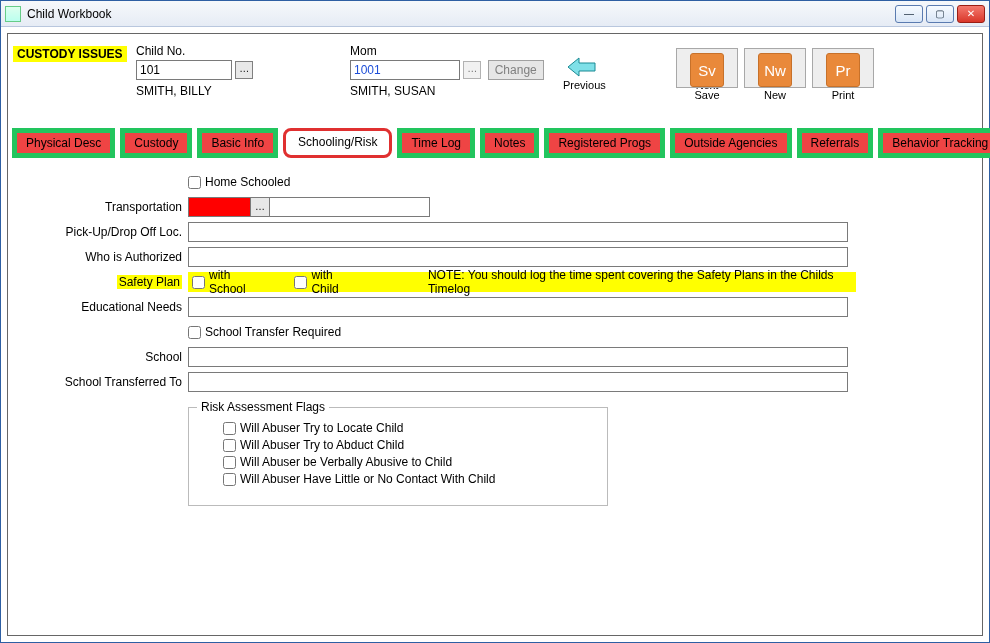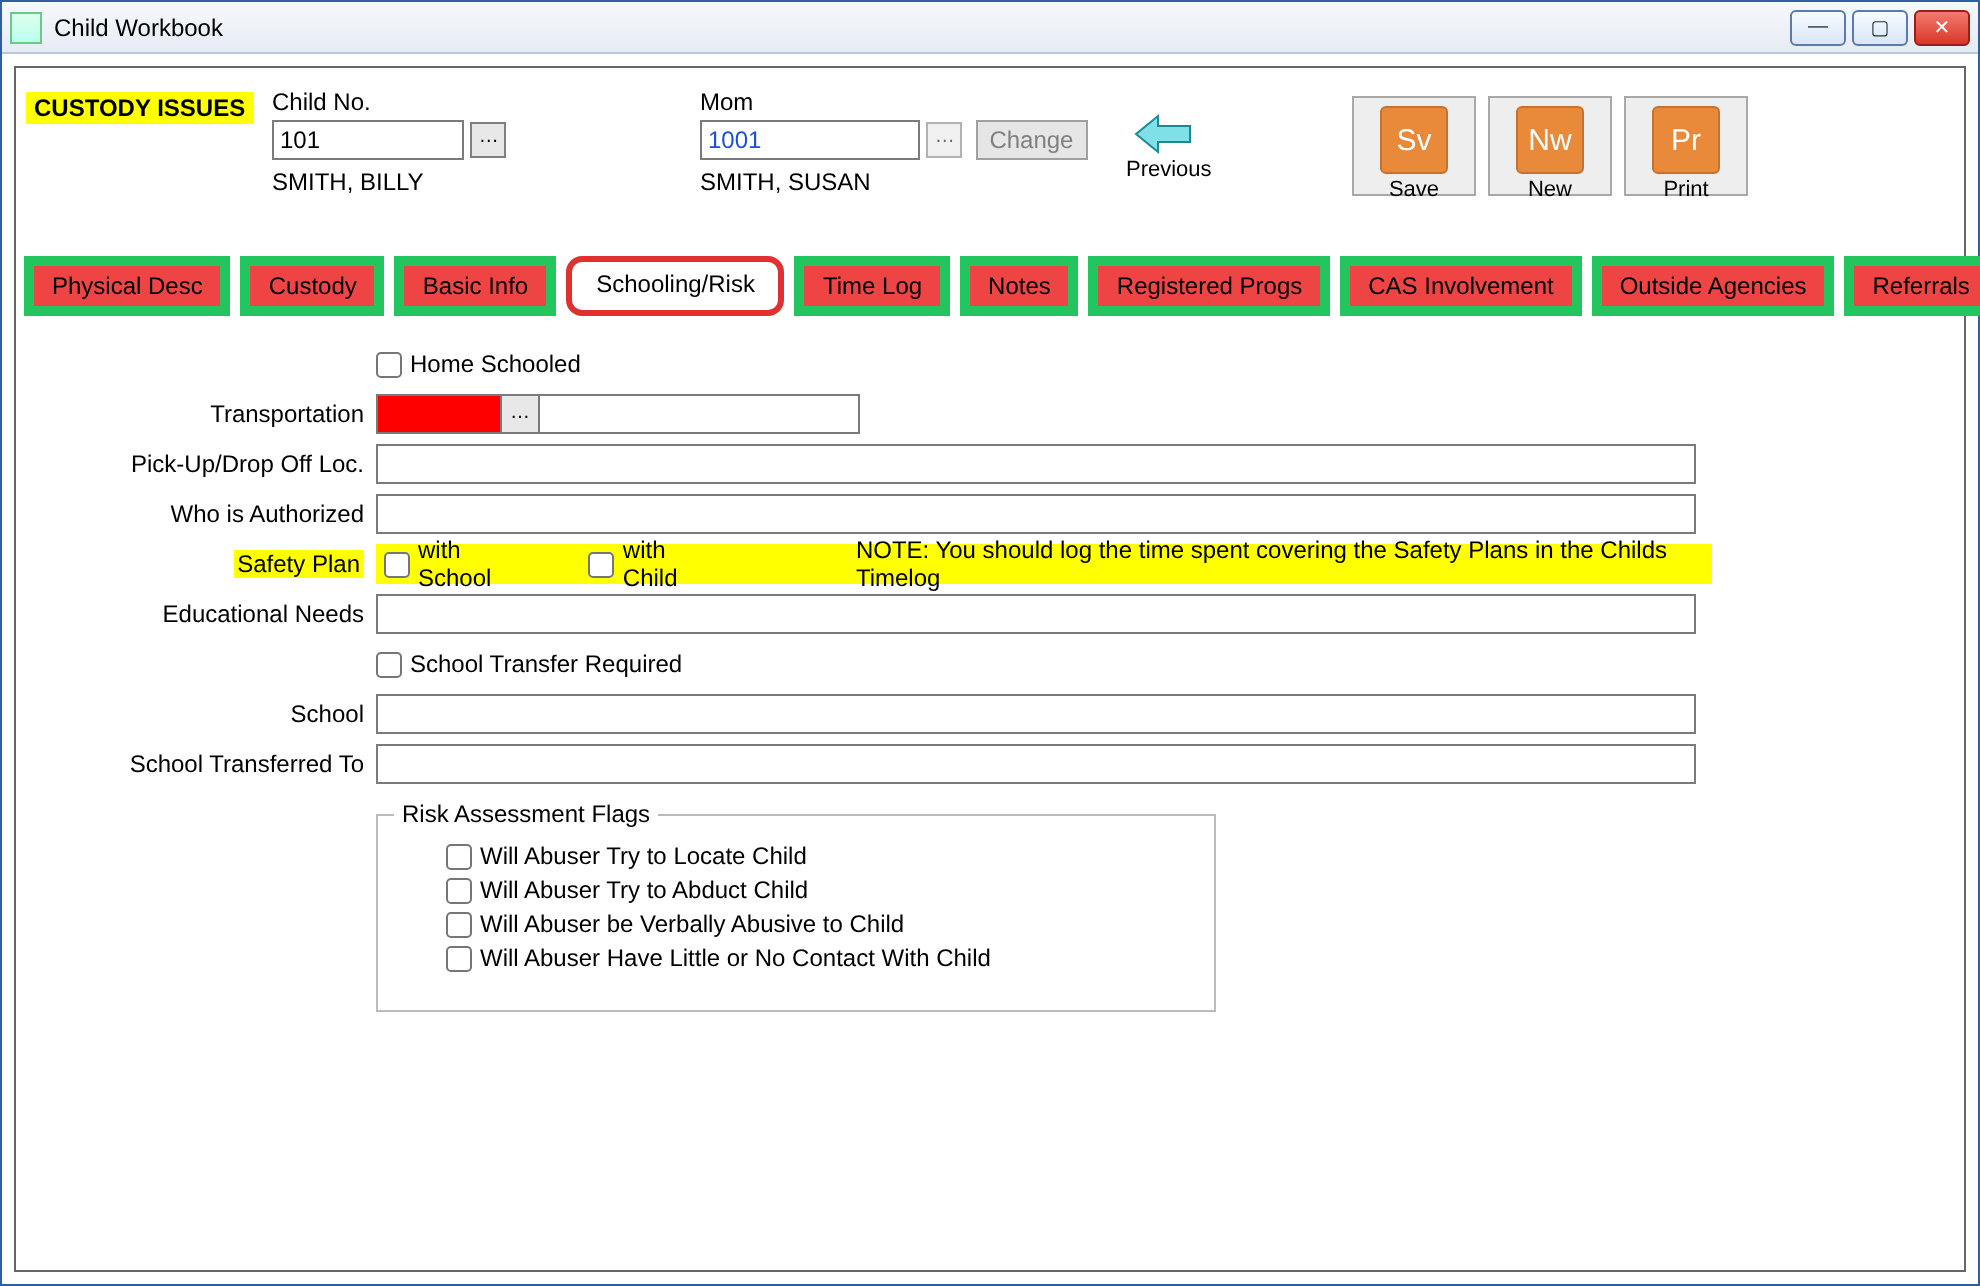--- a/index.html
+++ b/index.html
@@ -20,21 +20,21 @@
   .lbl { position:absolute; font-size:12px; }
   .fld { position:absolute; }
   .txtbox { border:1px solid #7a7a7a; background:#fff; height:20px; padding:1px 3px; font-size:12px; }
   .ellipsis-btn { width:18px; height:18px; border:1px solid #808080; background:#e8e8e8; font-size:10px; line-height:14px; text-align:center; cursor:pointer; display:inline-block; vertical-align:top; position:relative; top:1px; }
   .change-btn { height:20px; border:1px solid #a0a0a0; background:#e6e6e6; color:#808080; padding:0 6px; font-size:12px; cursor:default; }
 
   .navarrow { position:absolute; width:38px; text-align:center; top:22px; }
   .navarrow svg { width:30px; height:22px; display:block; margin:0 auto; }
   .navarrow .cap { font-size:11px; margin-top:1px; }
 
-  .bigbtn { position:absolute; top:14px; width:62px; height:50px; border:1px solid #a8a8a8; background:#eee; text-align:center; padding-top:4px; cursor:pointer; }
+  .bigbtn { position:absolute; top:14px; width:62px; height:40px; border:1px solid #a8a8a8; background:#eee; text-align:center; padding-top:4px; cursor:pointer; }
   .bigbtn .ico { width:34px; height:34px; margin:0 auto 2px auto; background:#e9893a; border:1px solid #c7712a; border-radius:3px; color:#fff; font-size:15px; font-weight:500; display:flex; align-items:center; justify-content:center; }
   .bigbtn .cap { font-size:11px; }
 
   .tabs { padding:4px 4px 0 4px; }
   .tabrow { display:flex; flex-wrap:nowrap; gap:5px; margin-bottom:5px; }
   .tab { border:5px solid #22c55e; background:#ef4444; padding:3px 9px; font-size:12px; cursor:pointer; white-space:nowrap; }
   .tab.active { border:3px solid #e03030; border-radius:8px; padding:4px 12px; background:#fff; }
 
   .form-area { position:relative; padding:8px 12px; }
   .frow { display:flex; align-items:center; margin-bottom:3px; min-height:22px; }
@@ -122,21 +122,20 @@
 
       <div class="tabs">
         <div class="tabrow" id="tabrow1">
             <div class="tab">Physical Desc</div>
             <div class="tab">Custody</div>
             <div class="tab">Basic Info</div>
             <div class="tab active">Schooling/Risk</div>
             <div class="tab">Time Log</div>
             <div class="tab">Notes</div>
             <div class="tab">Registered Progs</div>
-            <div class="tab">CAS Involvement</div>
             <div class="tab">Outside Agencies</div>
             <div class="tab">Referrals</div>
             <div class="tab">Behavior Tracking</div>
           </div>
       </div>
 
       <div class="form-area">
 
         <div class="frow">
           <div class="flabel"></div>

